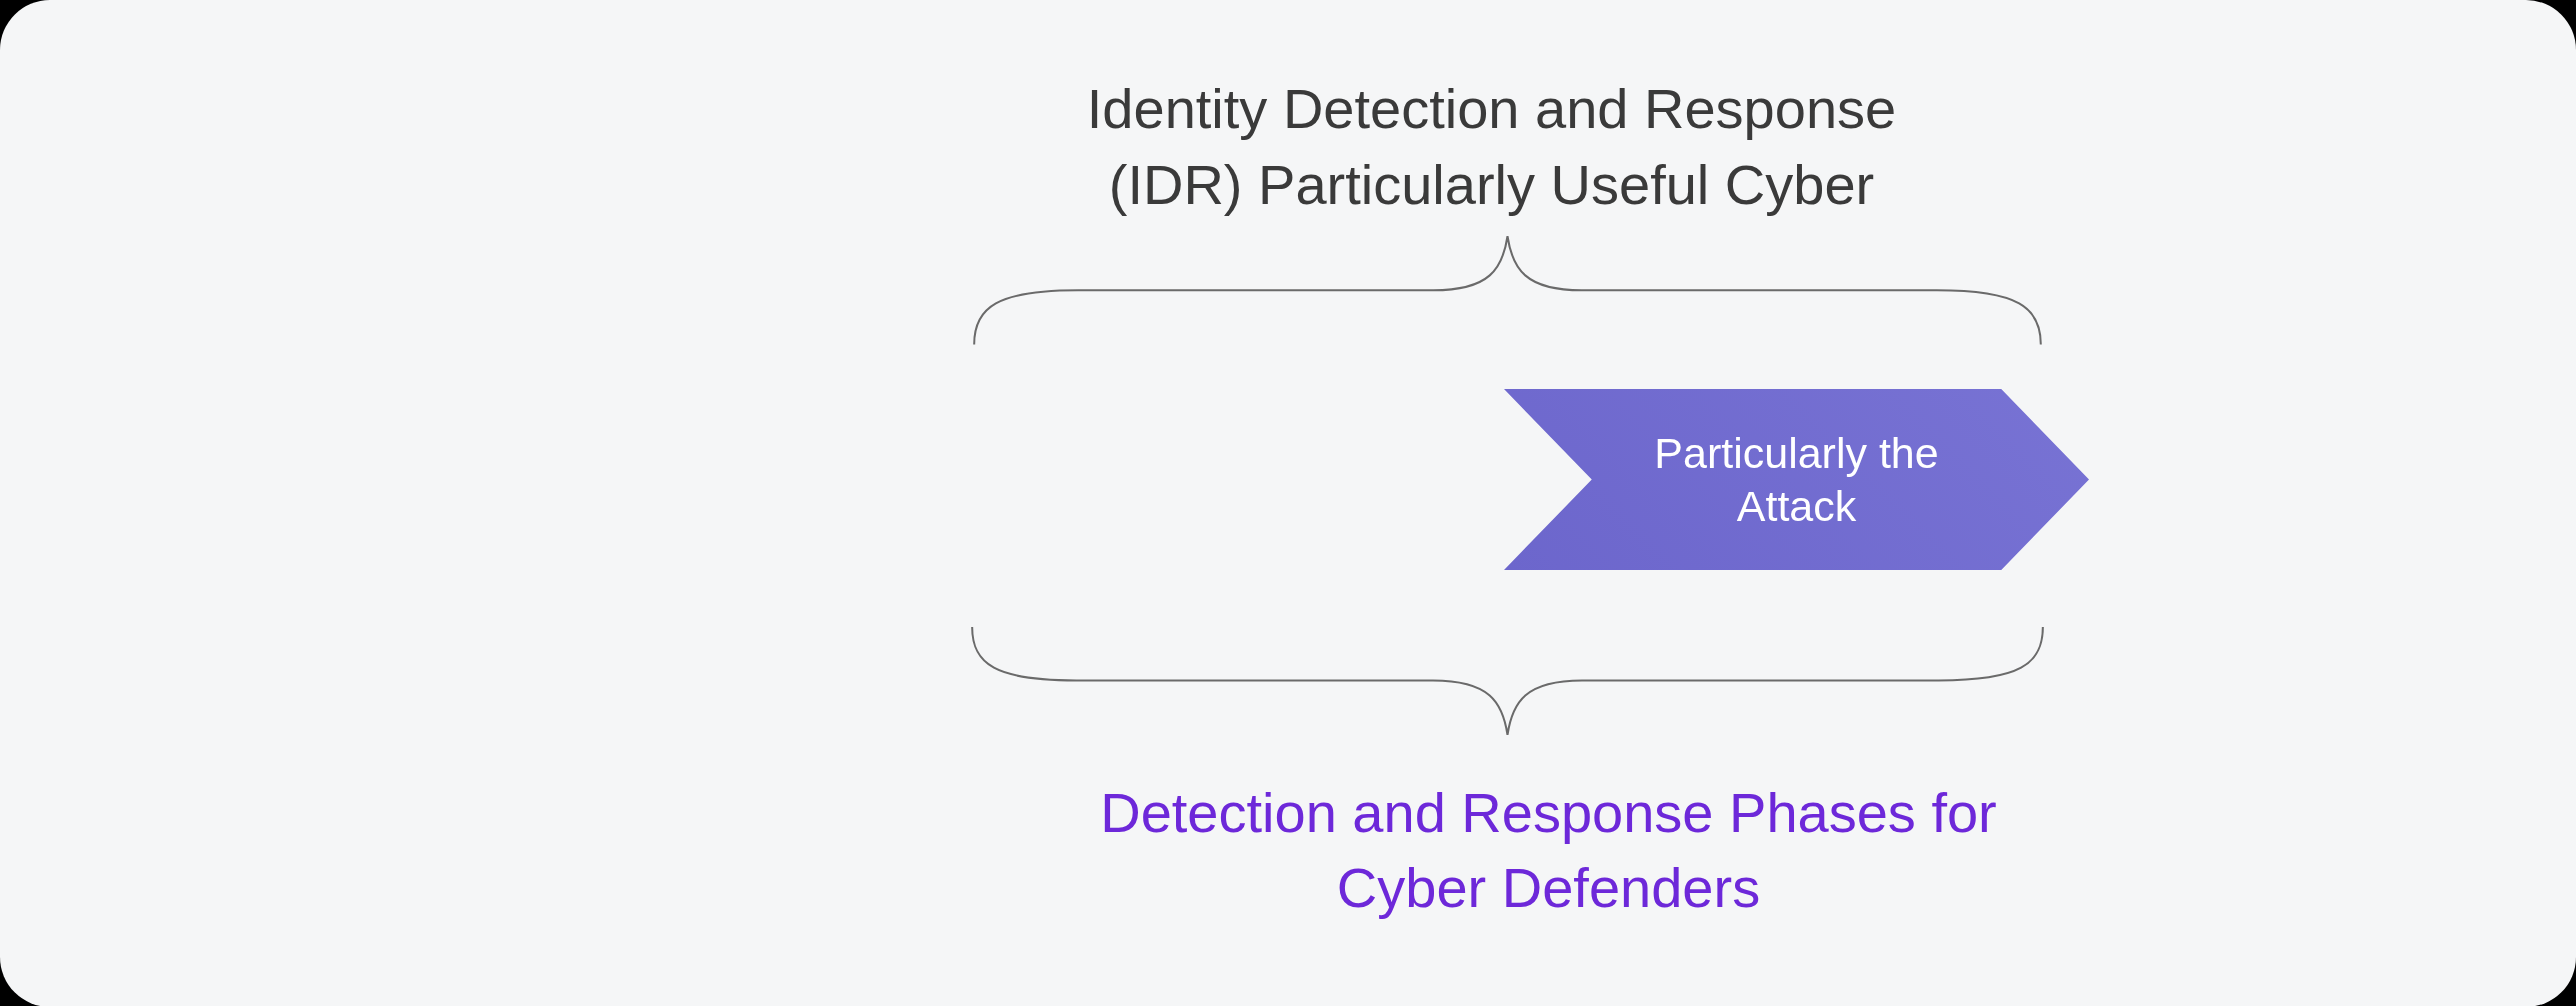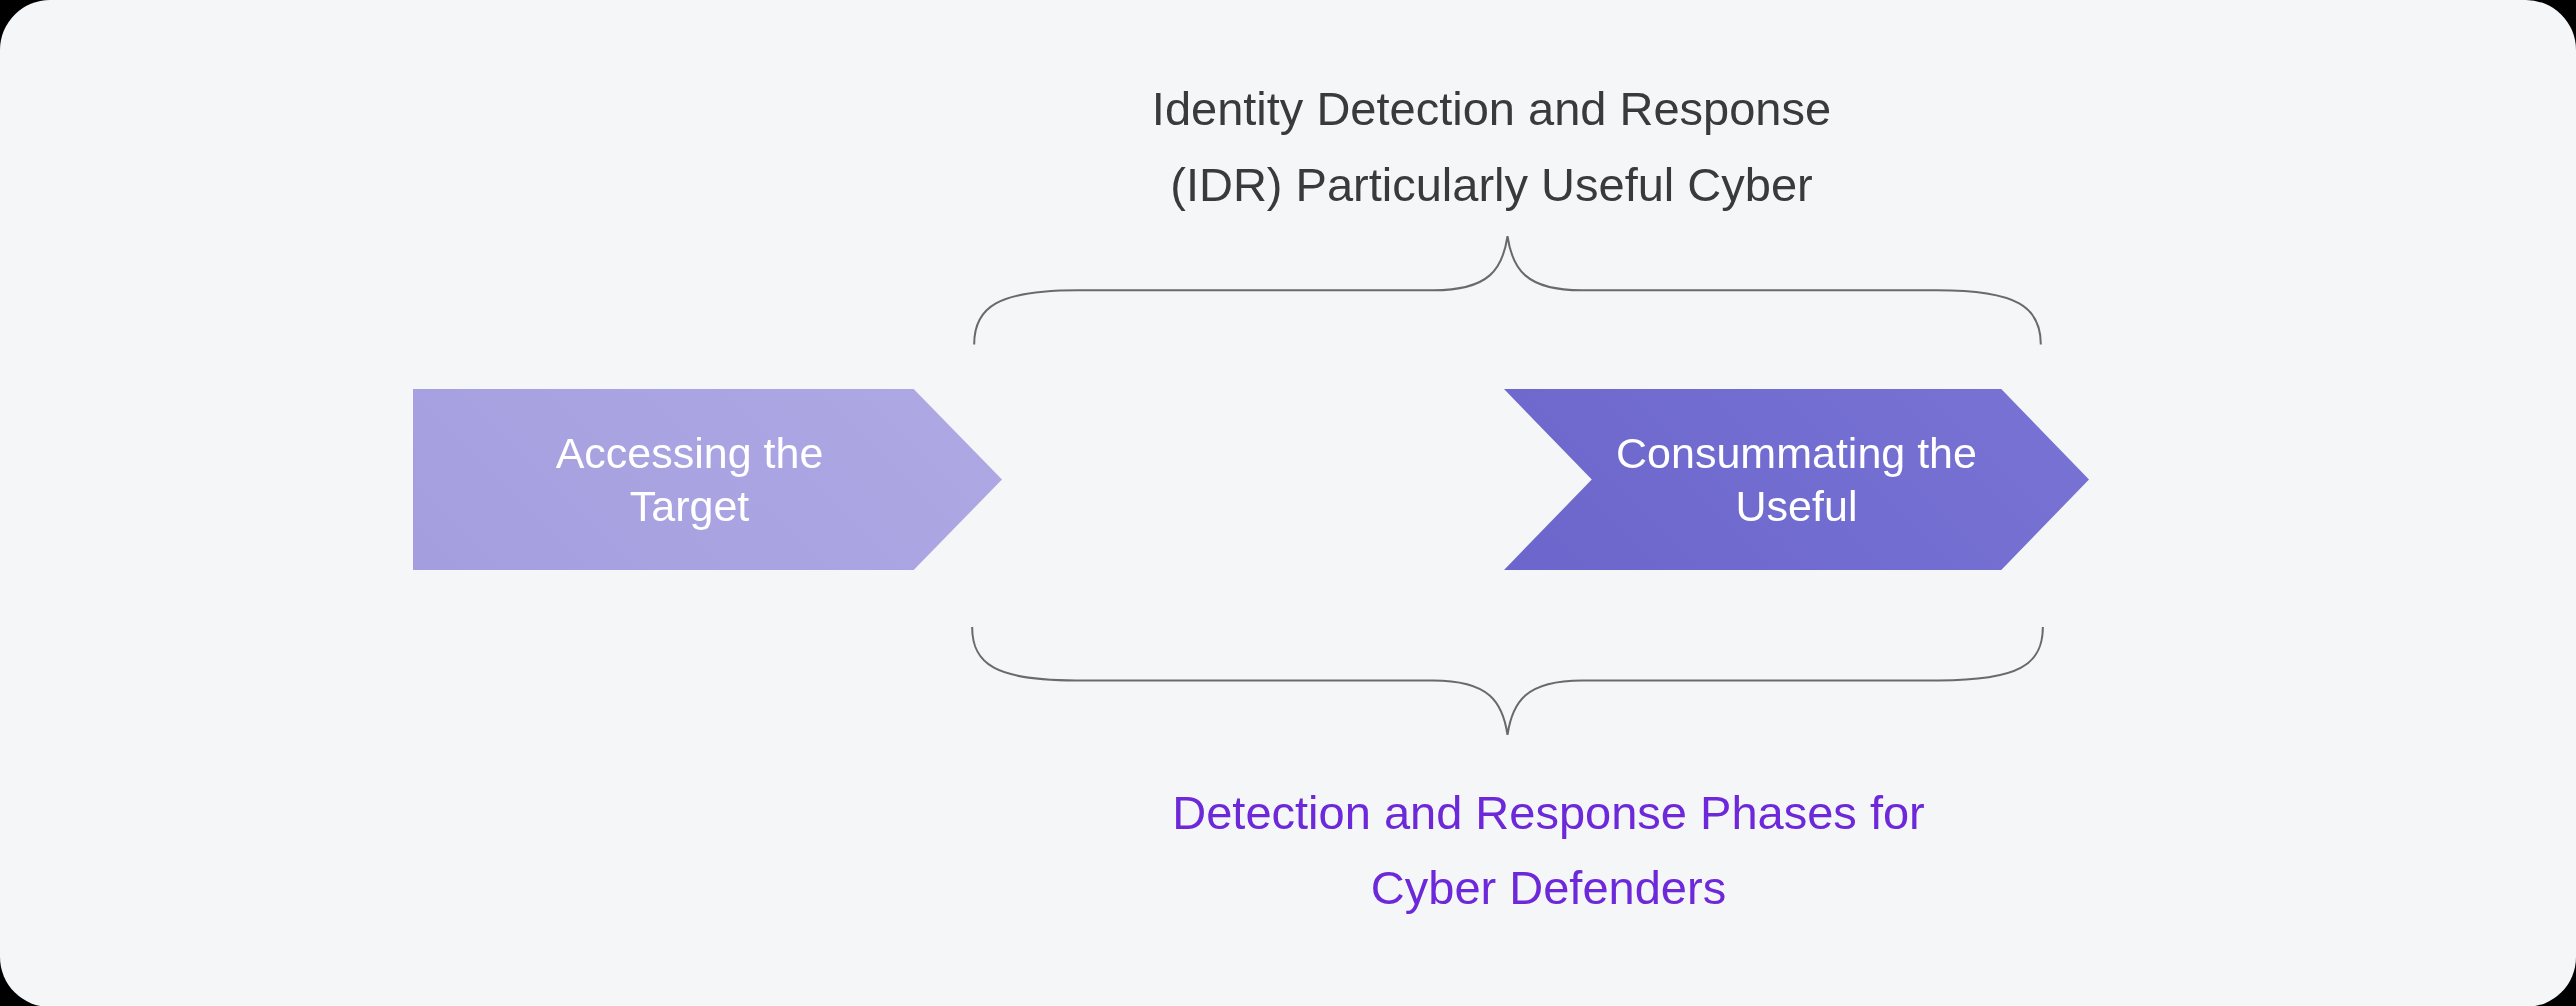--- a/index.html
+++ b/index.html
@@ -15,21 +15,21 @@
     width: 2576px;
     height: 1007px;
     border-radius: 50px;
     overflow: hidden;
     font-family: "Liberation Sans", sans-serif;
   }
   .annotation {
     position: absolute;
     width: 1073px;
     text-align: center;
-    font-size: 47px;
+    font-size: 56px;
     font-weight: 400;
   }
   .annotation .line { display: block; }
   .annotation-top {
     left: 955px;
     top: 71px;
     line-height: 76px;
   }
   .annotation-bottom {
     left: 1012px;
@@ -89,27 +89,24 @@
 
   <div class="annotation annotation-top" style="color: rgb(58, 58, 58);">
     <span class="line">Identity Detection and Response</span>
     <span class="line">(IDR) Particularly Useful Cyber</span>
   </div>
 
   <svg class="brace brace-top" width="1073" height="113" viewBox="0 0 1324 140" xmlns="http://www.w3.org/2000/svg">
     <path class="brace-path" d="M 1.25,138 C 1.25,92 30,71 130,71 L 570,71 C 640,71 656,44 662,4 C 668,44 684,71 754,71 L 1194,71 C 1294,71 1322.75,92 1322.75,138" style="stroke: rgb(106, 106, 106);"></path>
   </svg>
 
-  <div class="stage stage-1" style="background: linear-gradient(45deg, rgb(164, 158, 223), rgb(174, 169, 228)); color: rgb(255, 255, 255);">
-    <div class="stage-inner">Accessing the Target</div>
-  </div>
 
 
   <div class="stage stage-3" style="background: linear-gradient(45deg, rgb(108, 102, 204), rgb(120, 115, 212)); color: rgb(255, 255, 255);">
-    <div class="stage-inner">Consummating the Useful</div>
+    <div class="stage-inner">Particularly the Attack</div>
   </div>
 
   <svg class="brace brace-bottom" width="1073" height="111" viewBox="0 0 1324 137" xmlns="http://www.w3.org/2000/svg">
     <path class="brace-path" d="M 1.25,0 C 1.25,46 30,66 130,66 L 570,66 C 640,66 656,93 662,133 C 668,93 684,66 754,66 L 1194,66 C 1294,66 1322.75,46 1322.75,0" style="stroke: rgb(106, 106, 106);"></path>
   </svg>
 
   <div class="annotation annotation-bottom" style="color: #6d28d9;">
     <span class="line">Detection and Response Phases for</span>
     <span class="line">Cyber Defenders</span>
   </div>

